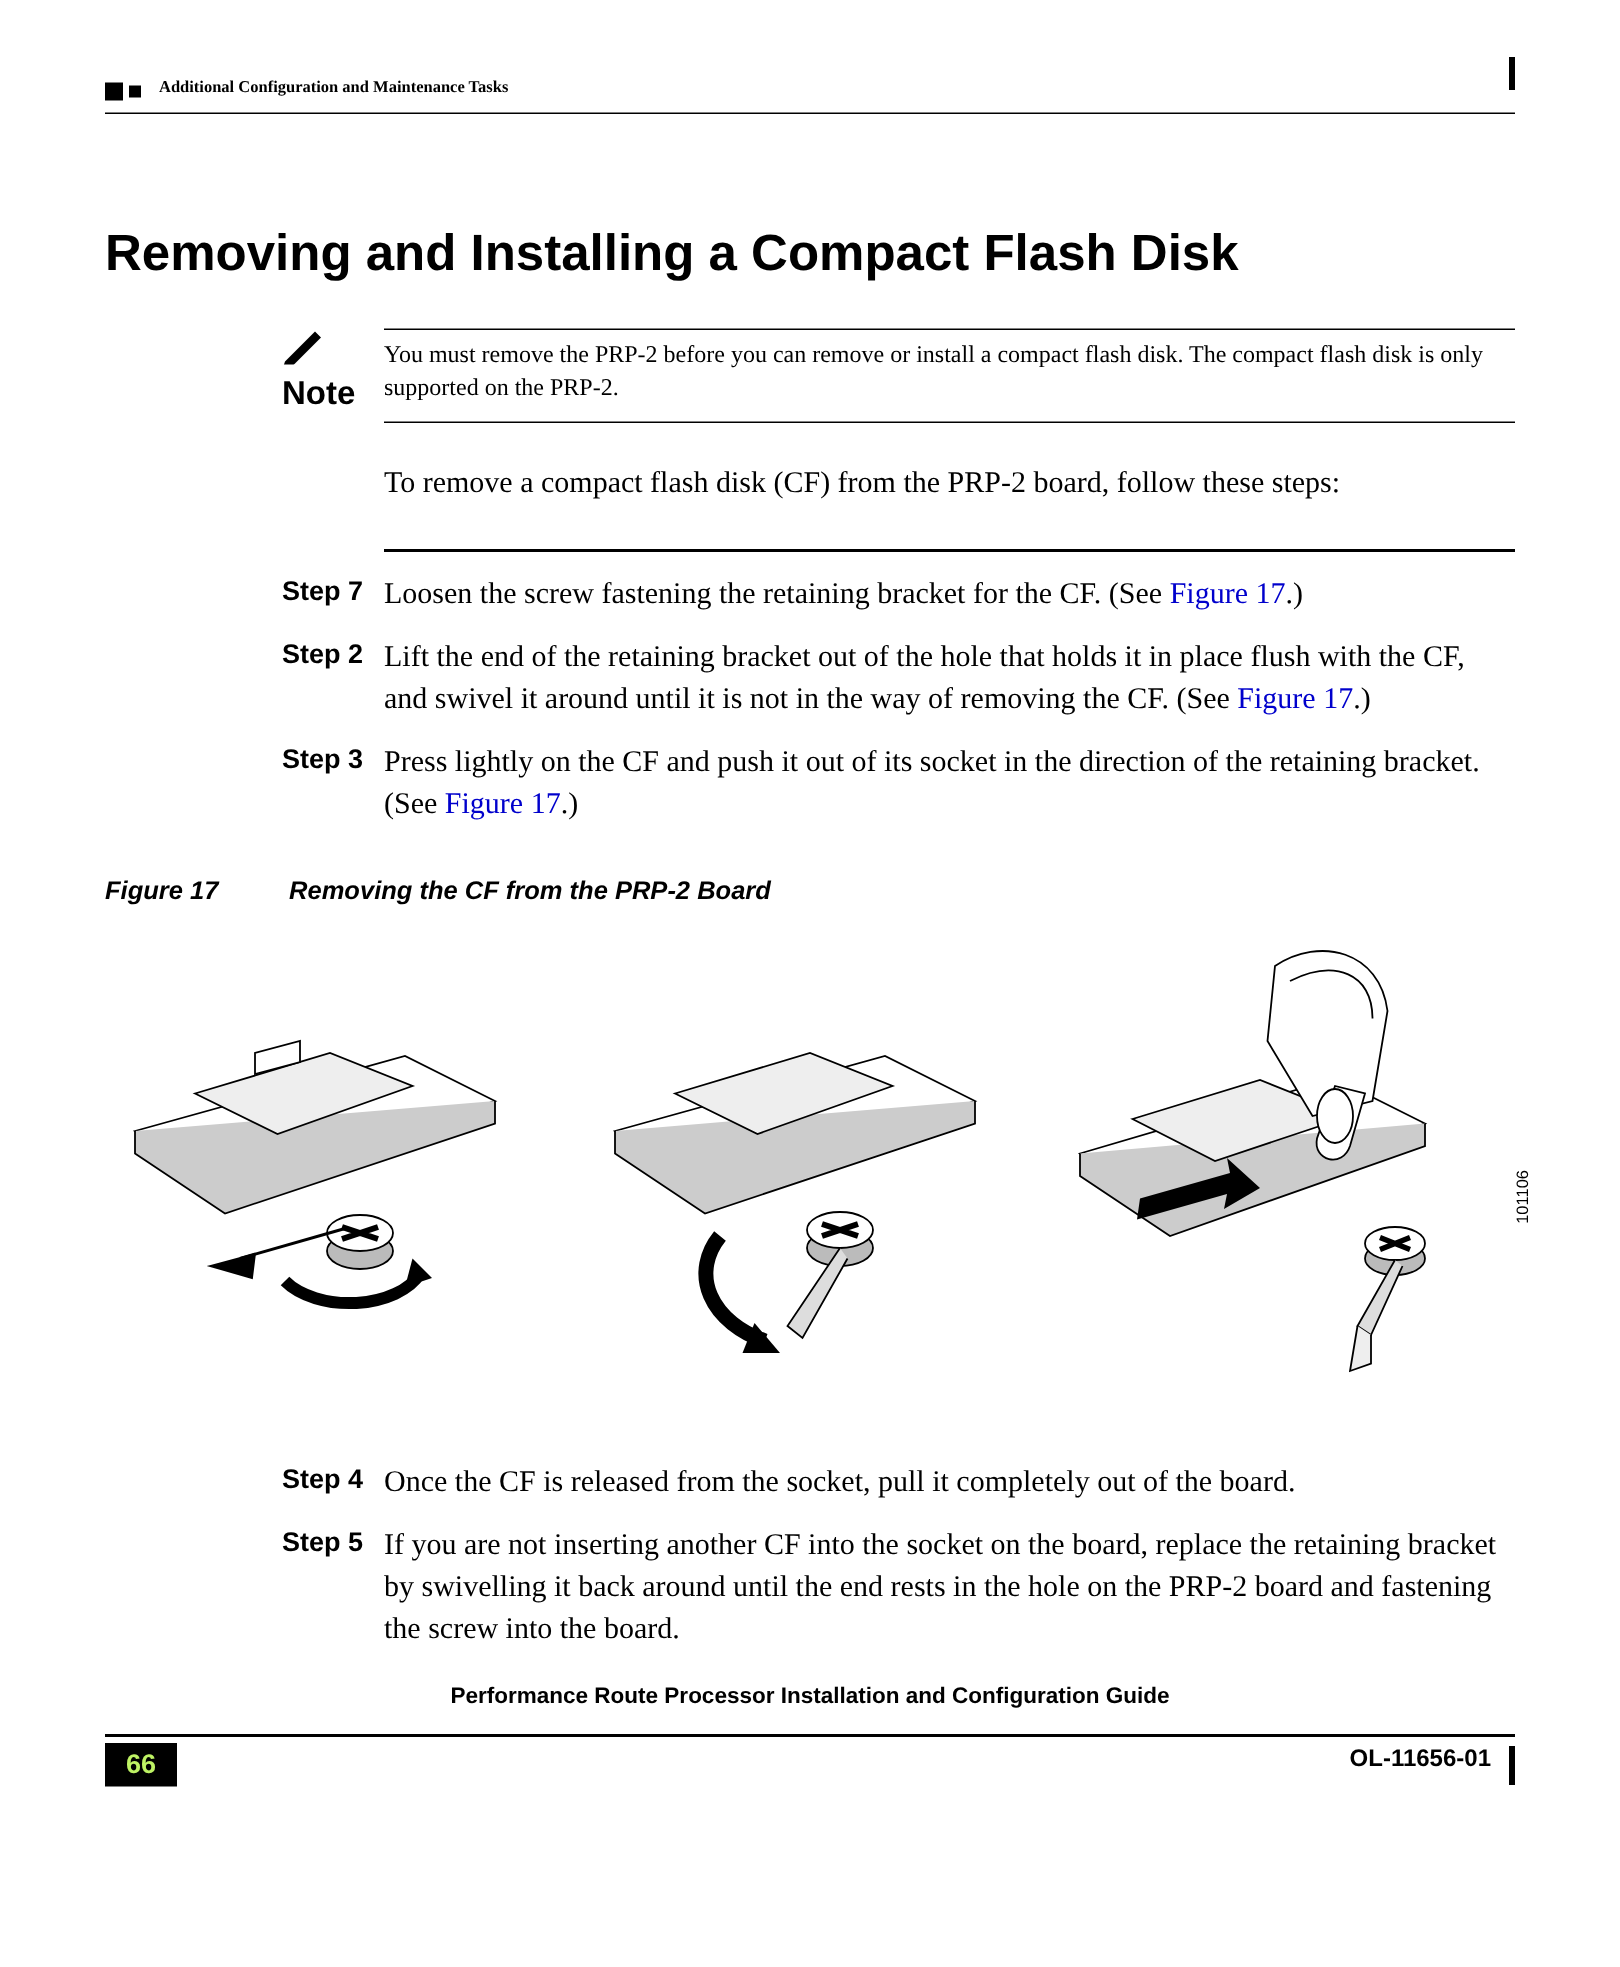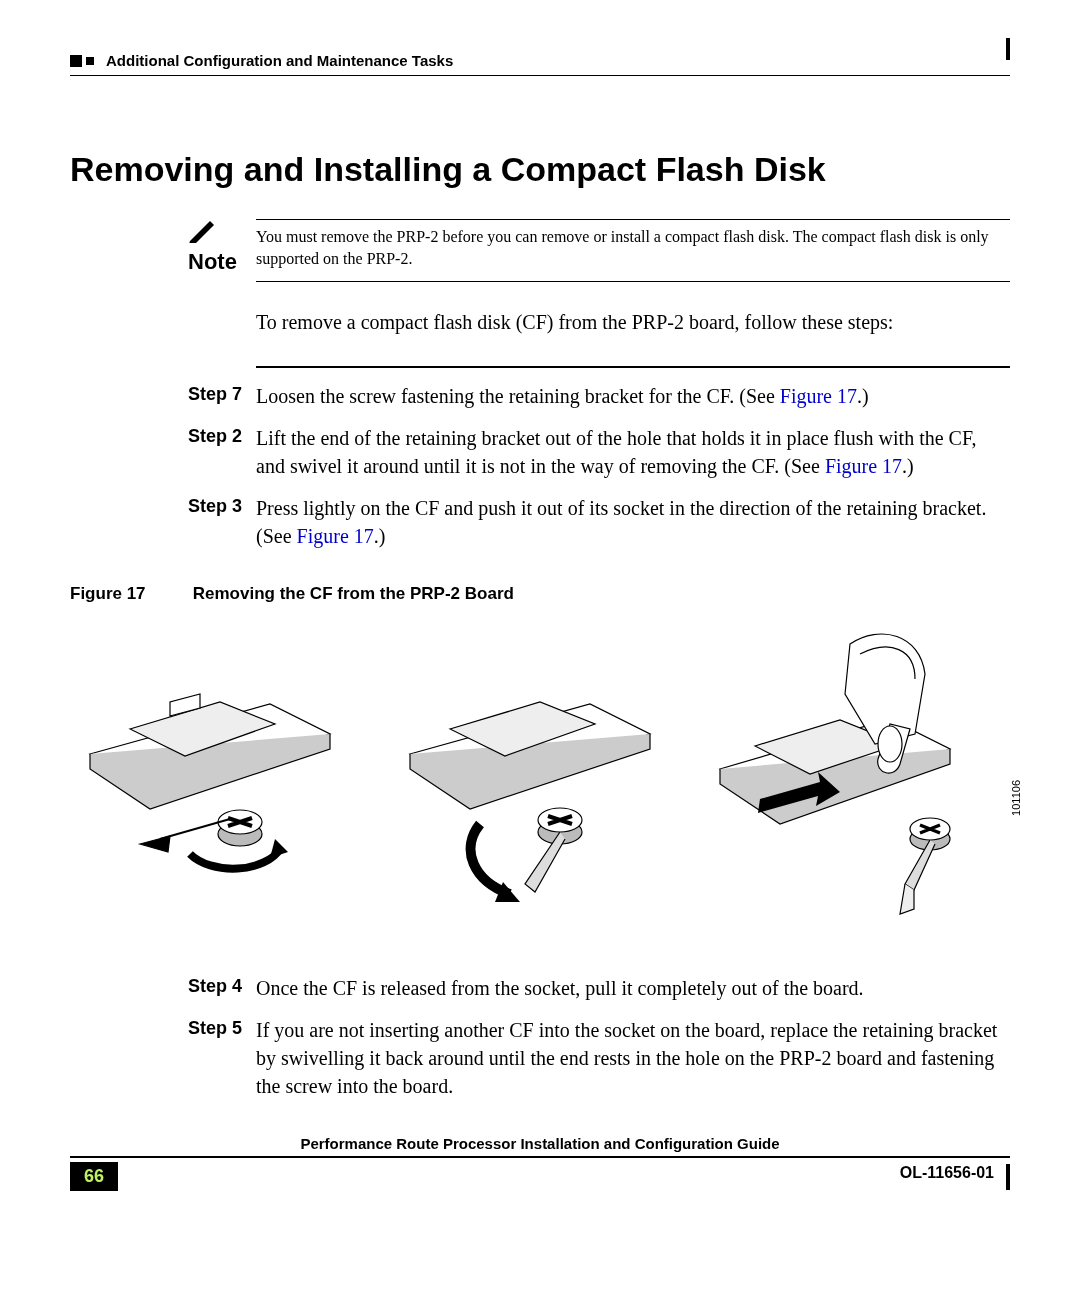--- a/index.html
+++ b/index.html
@@ -37,23 +37,23 @@
     margin-right: 4px;
   }
   .header-marker .sq.small {
     width: 8px;
     height: 8px;
   }
   .header-text {
     position: absolute;
     top: 52px;
     left: 106px;
-    font-family: Liberation Sans, sans-serif;
-    font-weight: bold;
-    font-size: 15px;
+    font-family: Liberation Serif, serif;
+    font-weight: bold;
+    font-size: 11px;
     text-align: right;
   }
   .header-rule {
     position: absolute;
     top: 75px;
     left: 70px;
     right: 70px;
     height: 1px;
     background: #000;
   }
@@ -131,20 +131,21 @@
     font-size: 20px;
     line-height: 1.4;
   }
   .link {
     color: #0000cc;
   }
   .figure-caption {
     margin-top: 34px;
     font-family: Arial, Helvetica, sans-serif;
     font-weight: bold;
+    font-style: italic;
     font-size: 17px;
   }
   .figure-caption .cap-label {
     display: inline-block;
     width: 118px;
   }
   .figure-area {
     margin-top: 20px;
     margin-bottom: 40px;
     height: 310px;
@@ -166,21 +167,21 @@
     bottom: 120px;
     left: 70px;
     right: 70px;
   }
   .footer-title {
     text-align: center;
     font-family: Arial, Helvetica, sans-serif;
     font-weight: bold;
     font-size: 15px;
     border-bottom: 2px solid #000;
-    padding-bottom: 4px;
+    padding-bottom: 17px;
     margin-bottom: 4px;
   }
   .footer-row {
     display: flex;
     justify-content: space-between;
     align-items: center;
   }
   .page-num {
     background: #000;
     color: #bef264;

